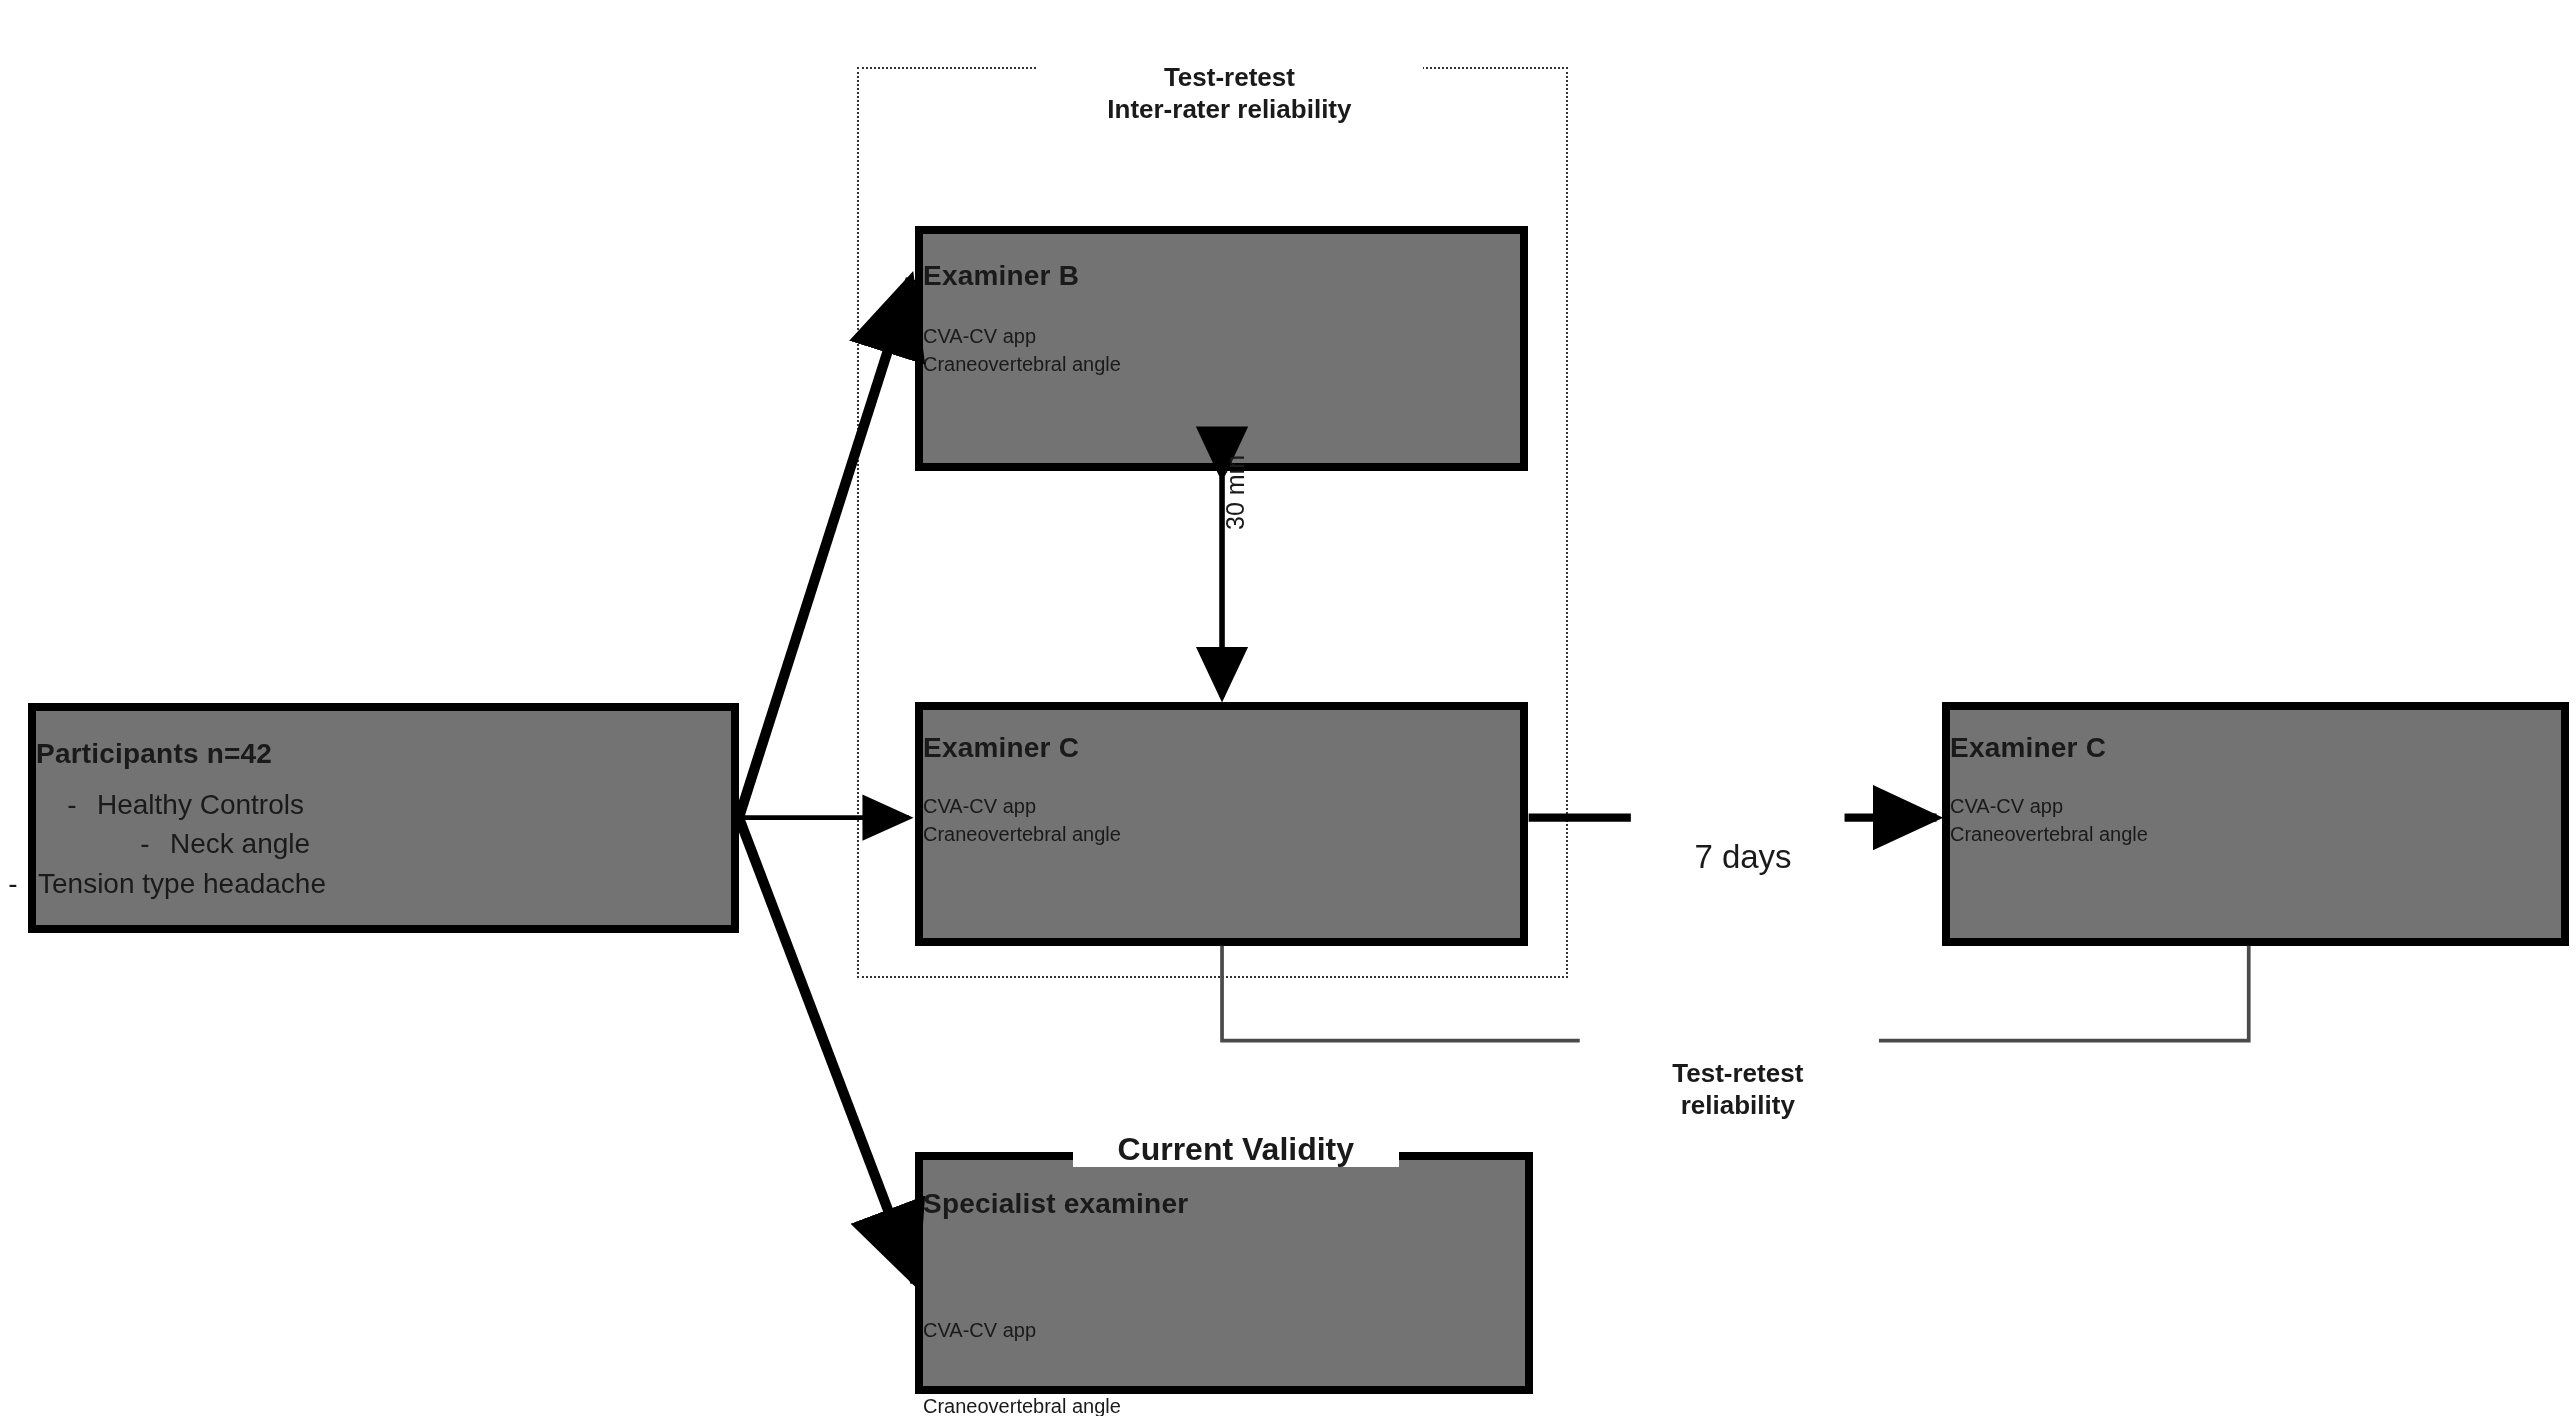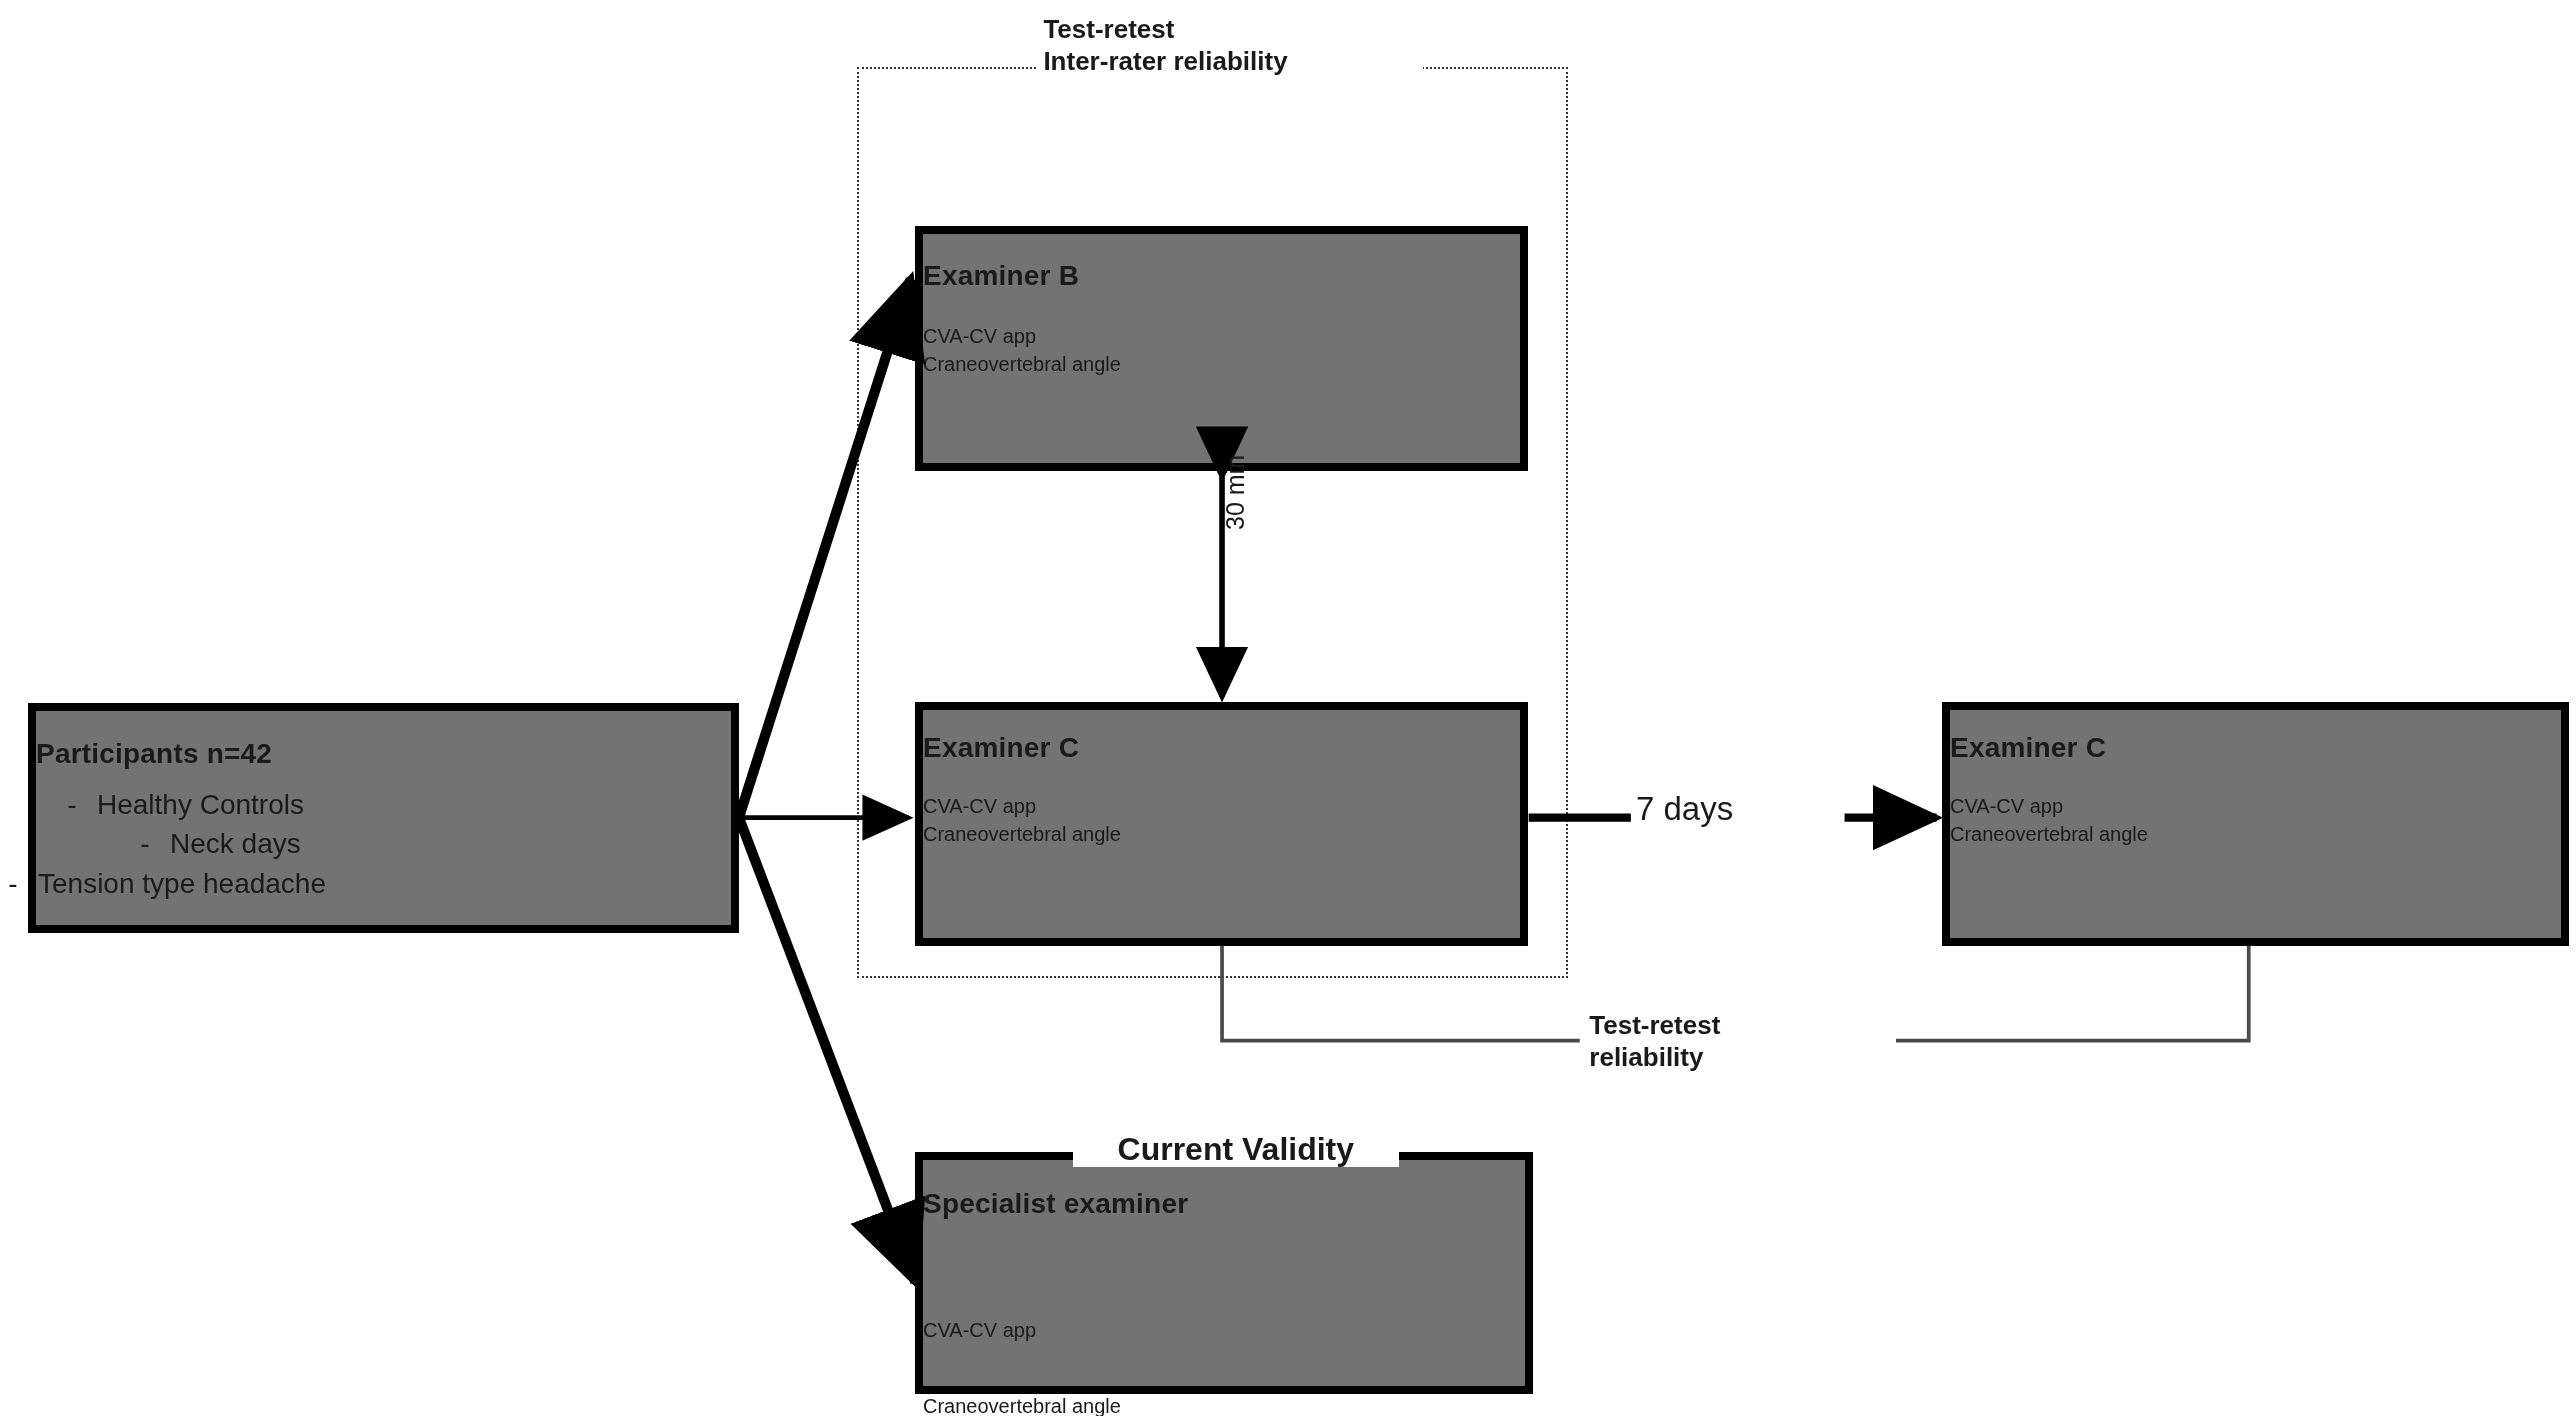--- a/index.html
+++ b/index.html
@@ -133,26 +133,27 @@
     width: 711px;
     height: 911px;
     border: 2.8px dotted #333333;
     box-sizing: border-box;
     z-index: 1;
   }
 
   
   .free-label {
     position: absolute;
-    text-align: left;
+    text-align: center;
     font-weight: bold;
     font-size: 26px;
     line-height: 1.25;
     background: #ffffff;
     z-index: 5;
+    margin-top: 48px;
   }
   #label-inter-rater {
     left: 1036px;
     top: 11px;
     width: 372px;
     padding: 1.9px 7.4px;
   }
   #label-test-retest-rel {
     left: 1580px;
     top: 1005px;
@@ -240,21 +241,21 @@
   <div id="label-30min">30 min</div>
 
   <div class="node" id="participants">
     <div class="title">Participants n=42</div>
     <div class="bullet-row b1">
       <span class="dash">-</span>
       <span>Healthy Controls</span>
     </div>
     <div class="bullet-row b2">
       <span class="dash">-</span>
-      <span>Neck days</span>
+      <span>Neck angle</span>
     </div>
     <div class="bullet-row b3">
       <span class="dash">-</span>
       <span>Tension type headache</span>
     </div>
   </div>
 
   <div class="node" id="examinerB">
     <div class="title">Examiner B</div>
     <div class="gap"></div>

